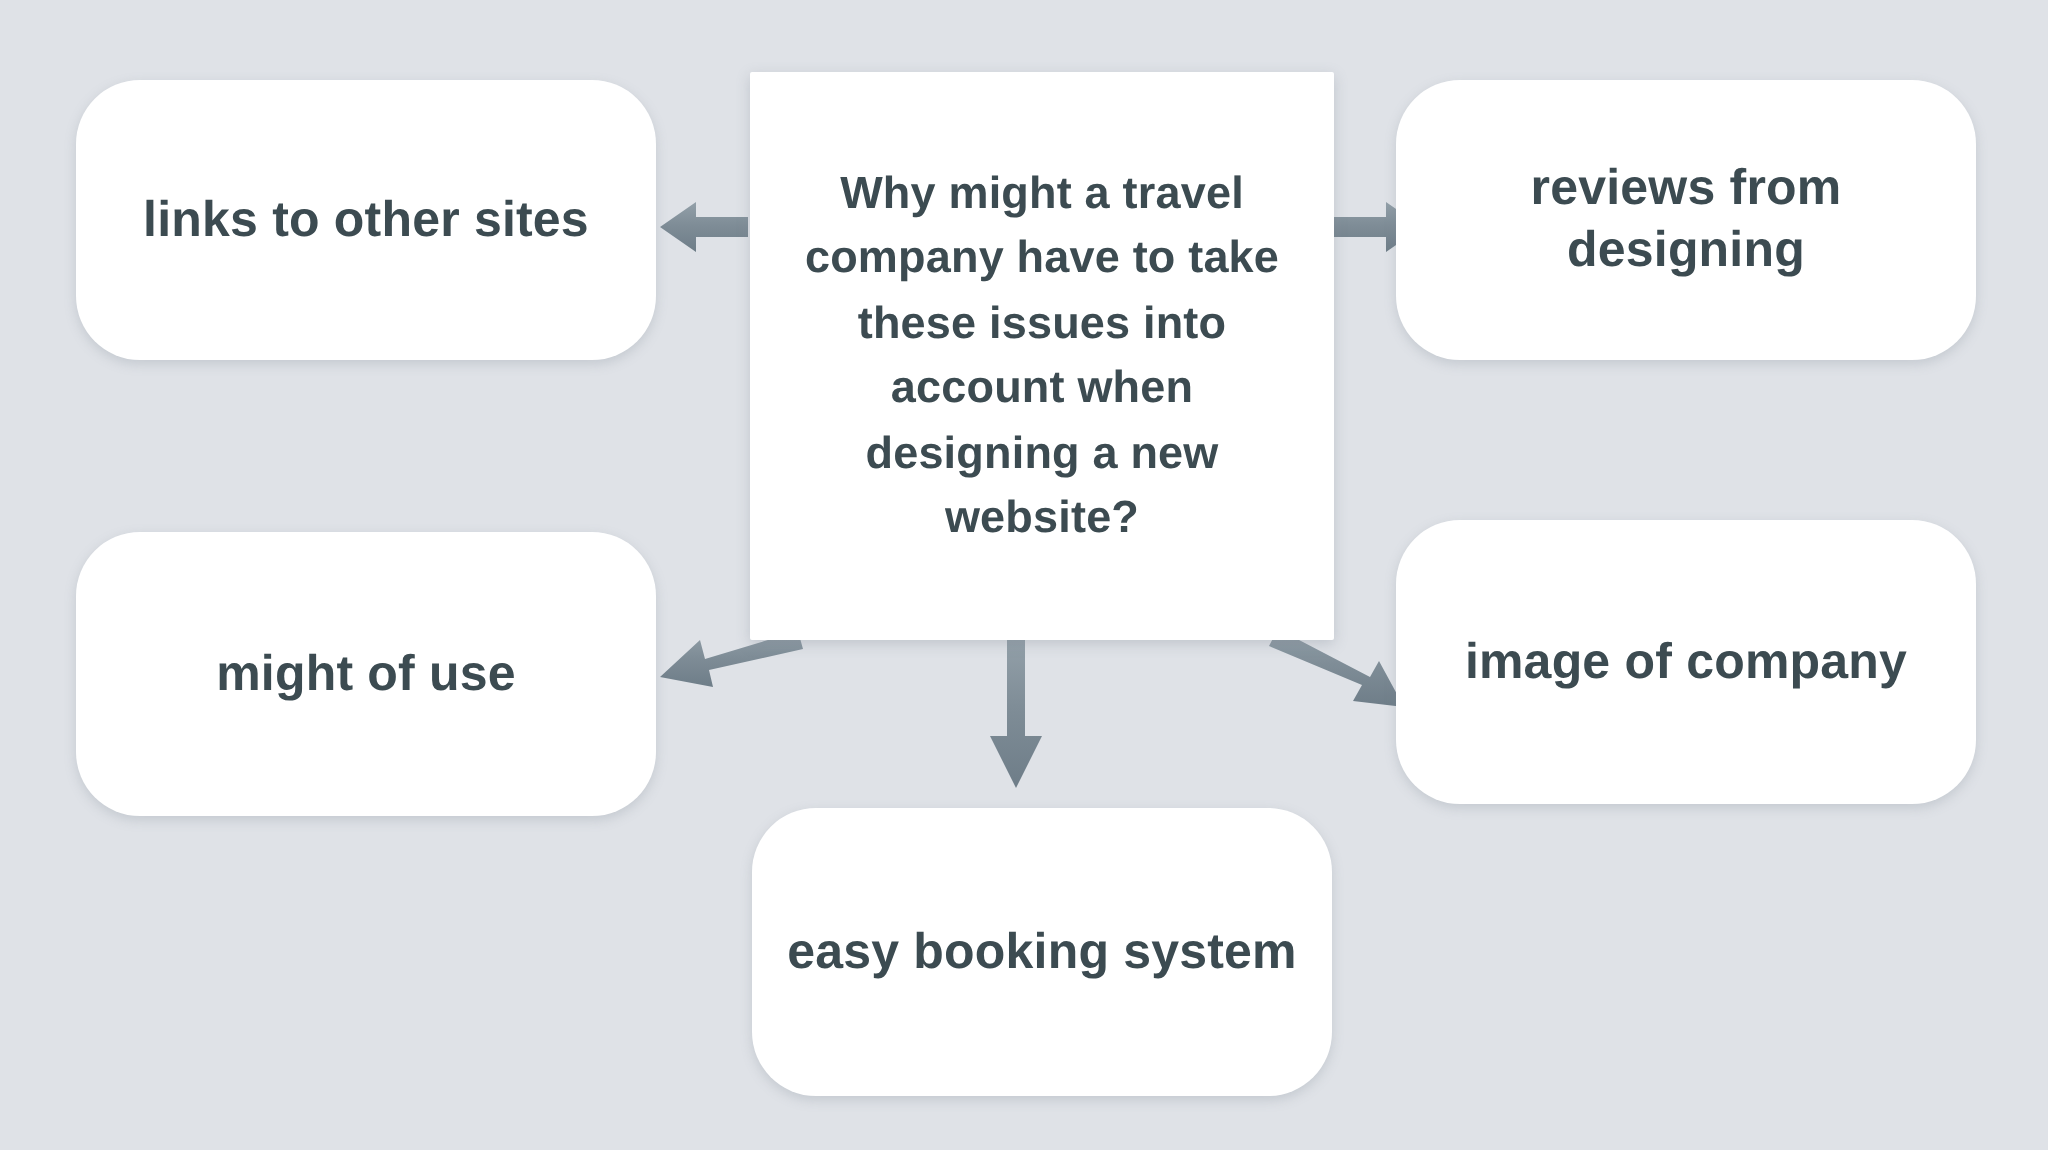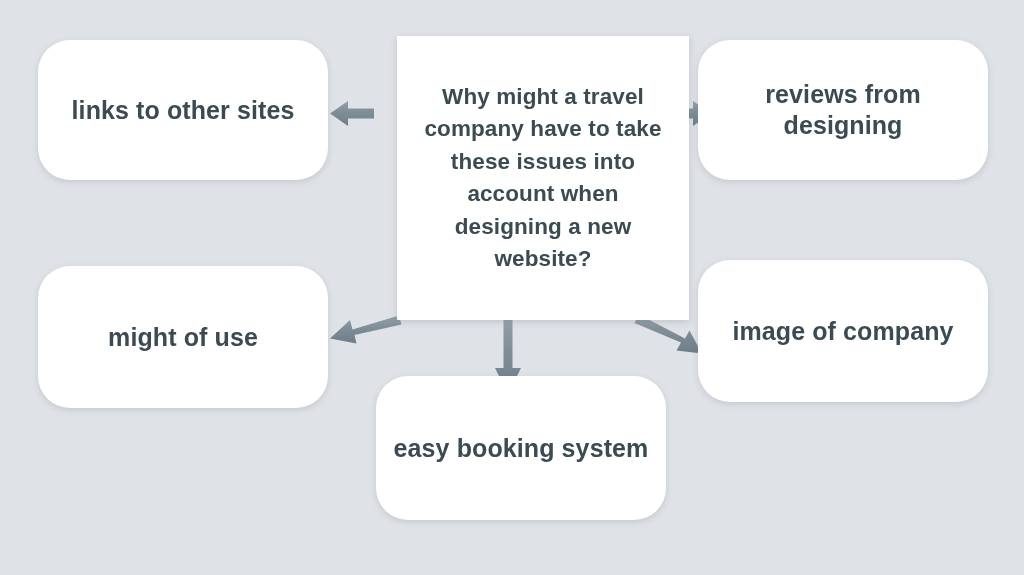--- a/index.html
+++ b/index.html
@@ -60,26 +60,26 @@
 
   
   .node.central {
     border-radius: 1px;
     font-size: 22.5px;
     line-height: 32.5px;
     box-shadow: 0 2px 7px rgba(120, 130, 142, 0.30);
   }
 
   
-  #node-central      { left: 397px; top: 36px;  width: 292px; height: 284px; align-items: center; }
+  #node-central      { left: 375px; top: 36px;  width: 292px; height: 284px; align-items: center; }
   #node-links        { left: 38px;  top: 40px;  width: 290px; height: 140px; }
   #node-reviews      { left: 698px; top: 40px;  width: 290px; height: 140px; }
   #node-ease         { left: 38px;  top: 266px; width: 290px; height: 142px; }
   #node-image        { left: 698px; top: 260px; width: 290px; height: 142px; }
-  #node-booking      { left: 376px; top: 376px; width: 290px; height: 144px; }
+  #node-booking      { left: 376px; top: 404px; width: 290px; height: 144px; }
 </style>
 </head>
 <body>
 
 <div id="canvas">
 
   <svg id="arrow-layer" viewBox="0 0 1024 575">
     <defs>
       <linearGradient id="arrowGrad" x1="0" y1="0" x2="0" y2="1">
         <stop offset="0%" stop-color="#93a0a9"></stop>

